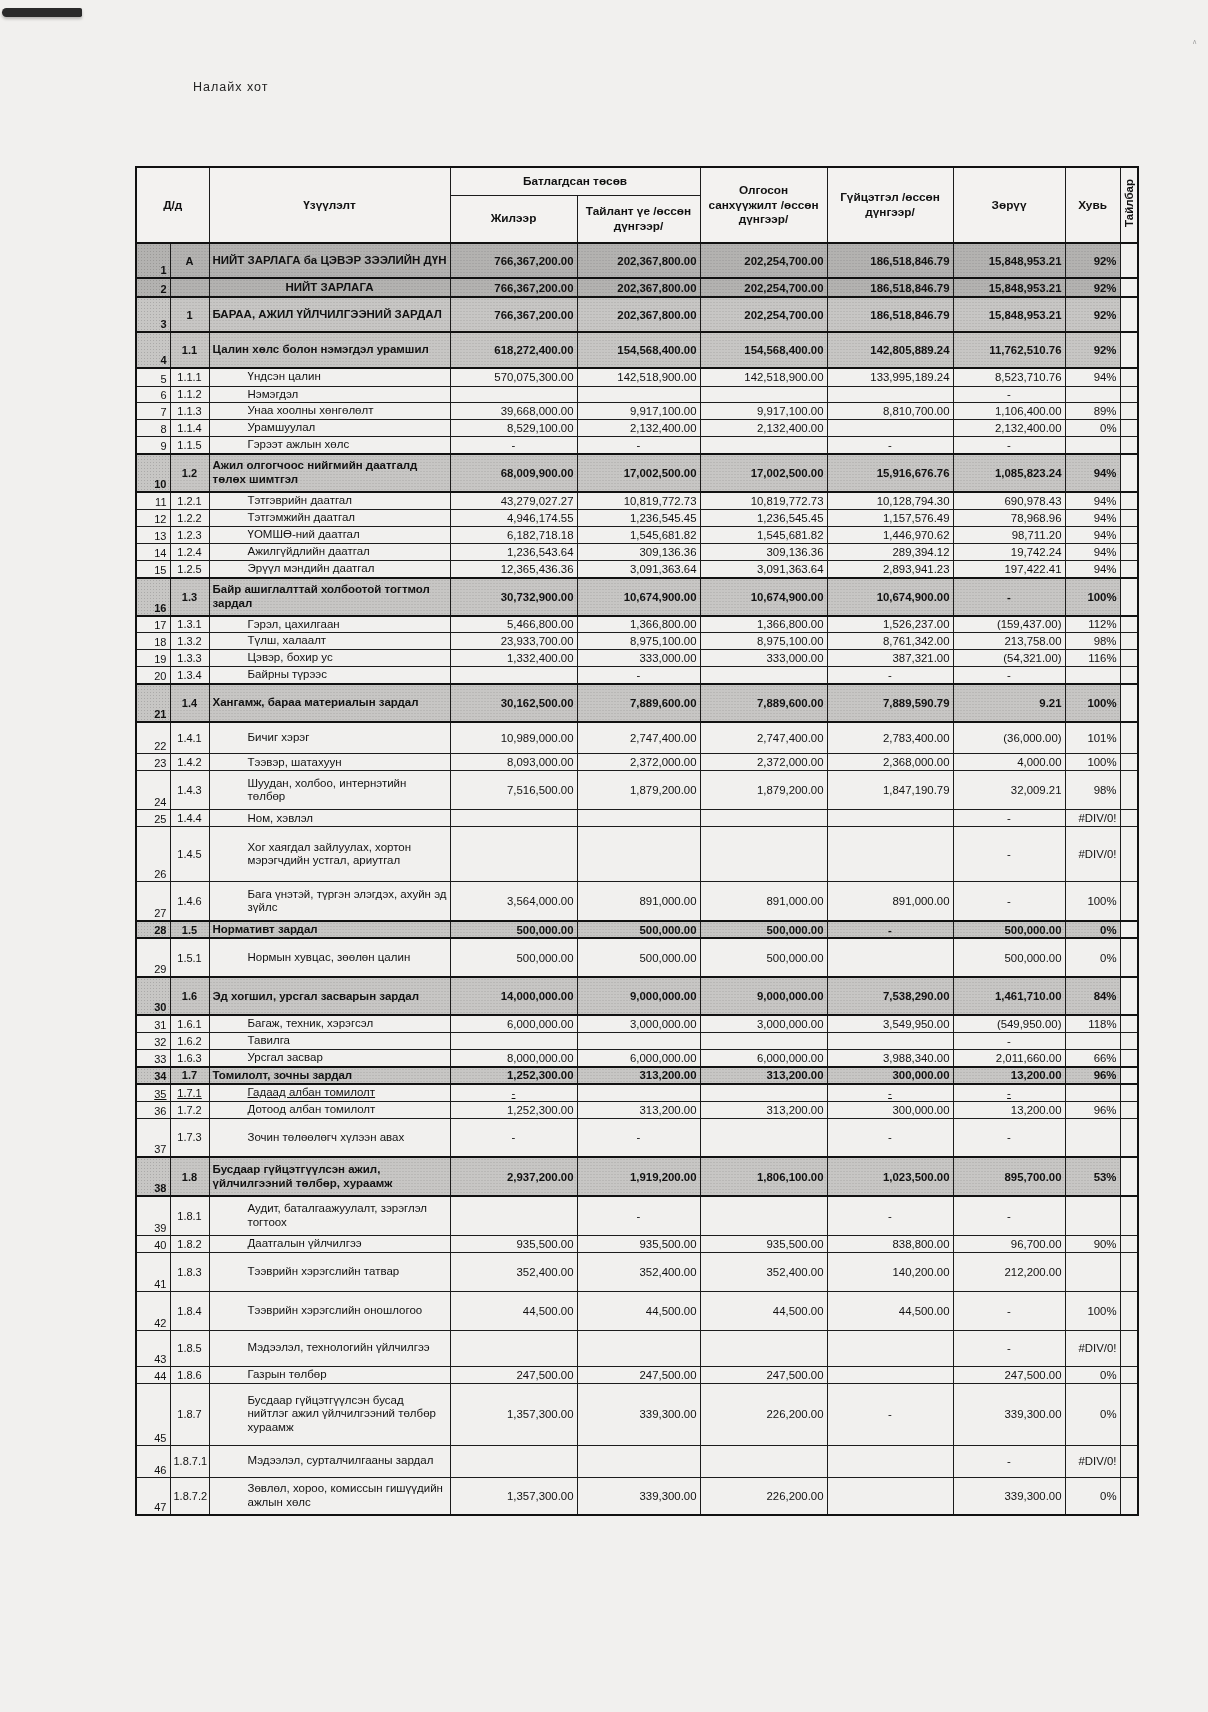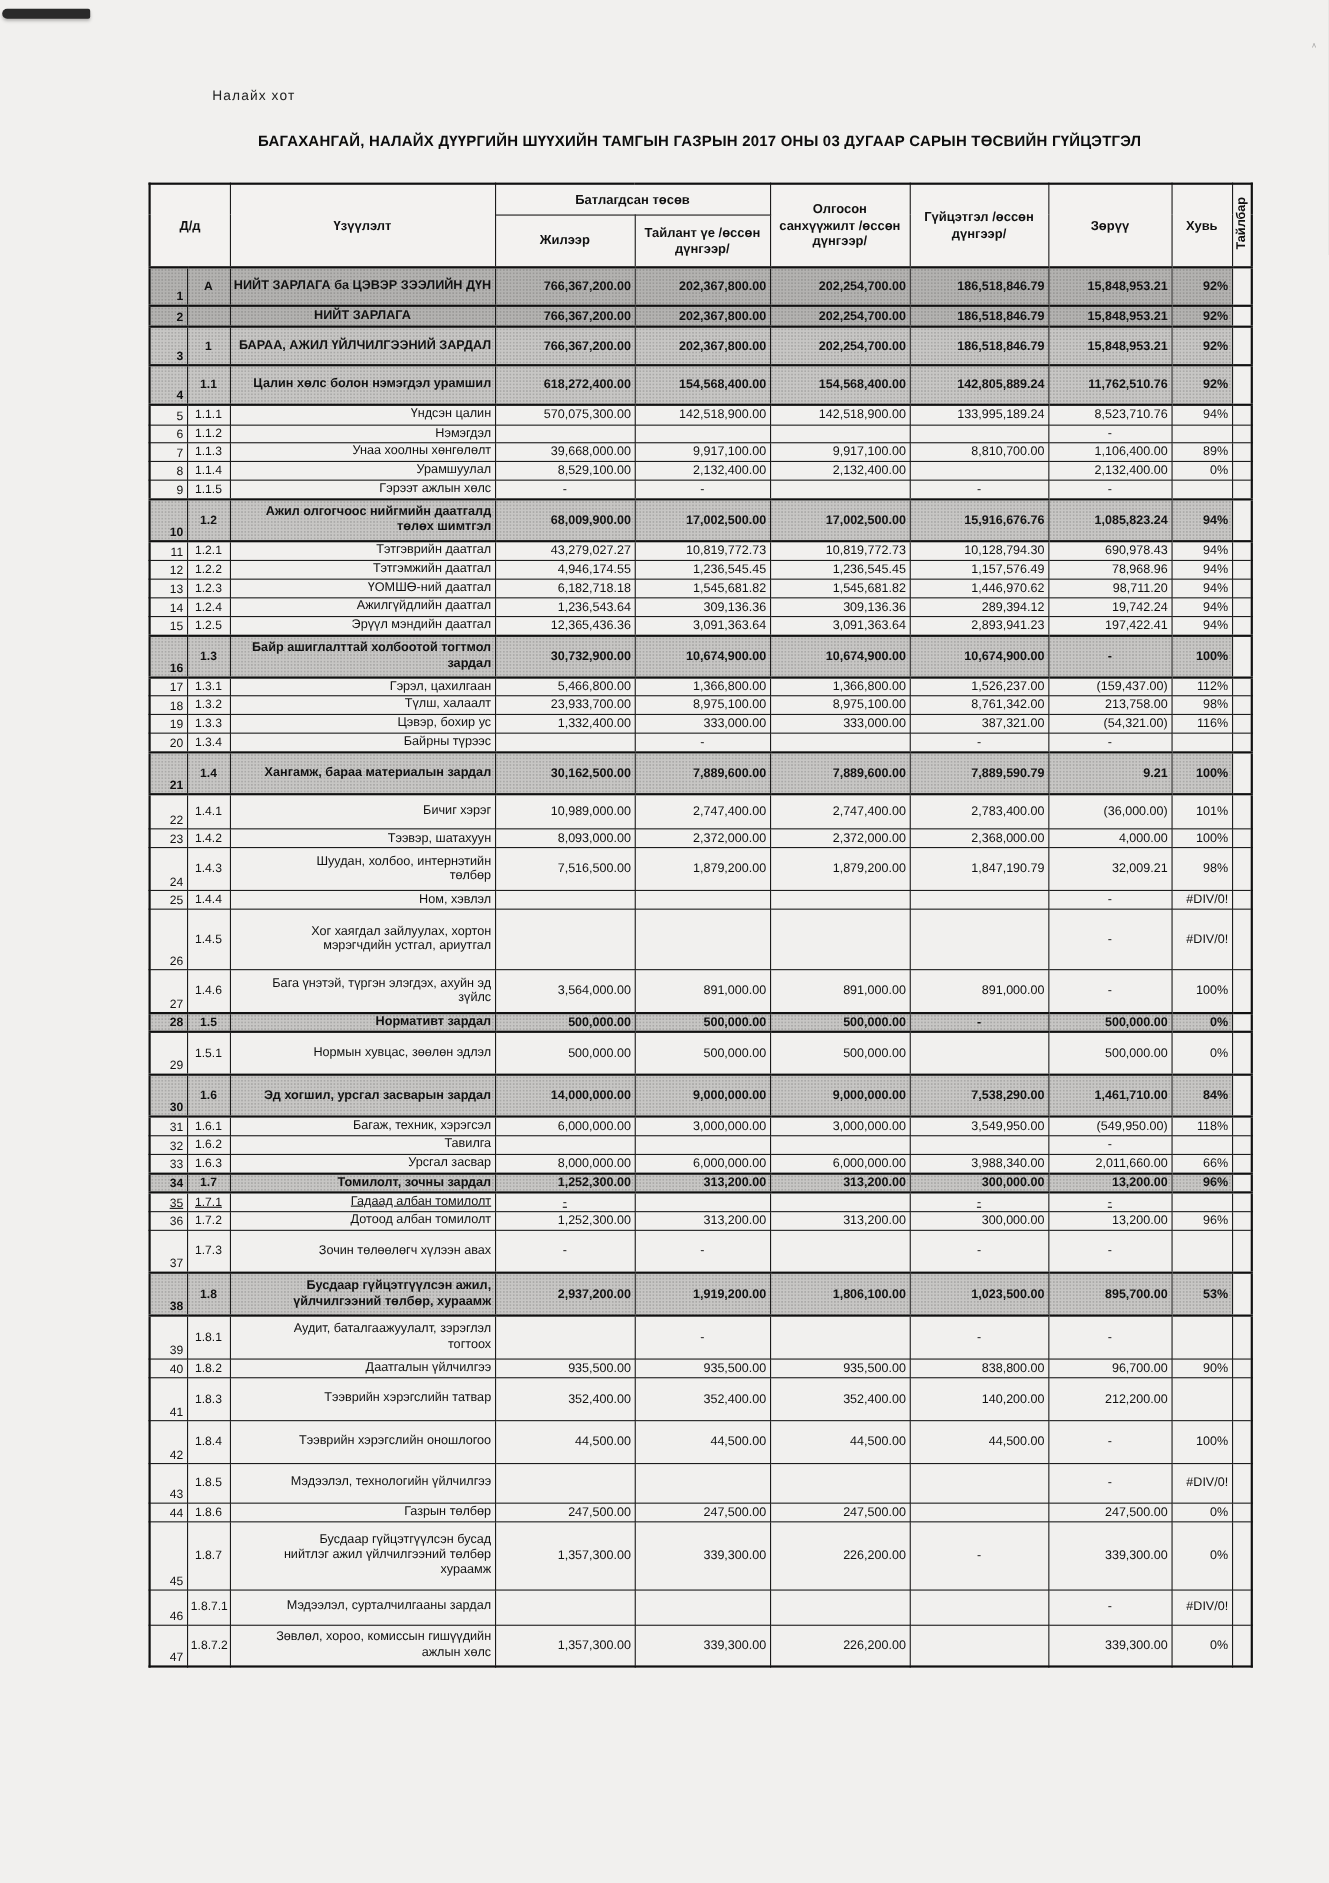--- a/index.html
+++ b/index.html
@@ -44,21 +44,21 @@
   th.vert{padding:0;}
   .vtext{
     display:inline-block;writing-mode:vertical-rl;transform:rotate(180deg);
     font-weight:bold;font-size:11.5px;line-height:1;padding:2px 0;
   }
   td.num{
     text-align:right;vertical-align:bottom;padding:0 2px 1px 0;
     font-size:11px;
   }
   td.code{text-align:center;vertical-align:middle;font-size:11px;}
-  td.label{text-align:right;vertical-align:middle;line-height:1.18;padding-left:4px;}
+  td.label{text-align:left;vertical-align:middle;line-height:1.18;padding-left:4px;}
   td.label.indent{padding-left:38px;}
   td.label.center{text-align:center;}
   td.val{text-align:right;vertical-align:middle;padding-right:6px;font-size:11.4px;}
   td.pct{text-align:right;vertical-align:middle;padding-right:4px;font-size:11.4px;}
   td.dash{text-align:center;padding-right:14px;}
   td.remark{padding:0;}
   tr.shade1 td,tr.shade2 td{
     font-weight:bold;
     background-color:#c7c6c4;
     background-image:radial-gradient(rgba(40,40,40,.18) 1px, transparent 1px);
@@ -70,21 +70,20 @@
     background:#f1f0ee;background-image:none;
   }
 </style>
 </head>
 <body>
 
 <div class="paper">
   <div class="scan-streak"></div>
   <div class="pen-mark">ᶺ</div>
   <div class="corner-note">Налайх хот</div>
-  <div class="title">БАГАХАНГАЙ, НАЛАЙХ ДҮҮРГИЙН ШҮҮХИЙН ТАМГЫН ГАЗРЫН  2017 ОНЫ 03 ДУГААР САРЫН ТӨСВИЙН ГҮЙЦЭТГЭЛ</div>
 
   <table class="budget">
     <colgroup>
       <col style="width:34px">
         <col style="width:39px">
         <col style="width:241px">
       <col style="width:127px">
         <col style="width:123px">
         <col style="width:127px">
       <col style="width:126px">
@@ -441,21 +440,21 @@
           <td class="val">500,000.00</td>
           <td class="val">500,000.00</td>
           <td class="val dash">-</td>
           <td class="val">500,000.00</td>
           <td class="pct">0%</td>
           <td class="remark"></td>
         </tr>
         <tr style="height: 39px;">
           <td class="num">29</td>
           <td class="code">1.5.1</td>
-          <td class="label indent">Нормын хувцас, зөөлөн эдлэл</td>
+          <td class="label indent">Нормын хувцас, зөөлөн цалин</td>
           <td class="val">500,000.00</td>
           <td class="val">500,000.00</td>
           <td class="val">500,000.00</td>
           <td class="val"></td>
           <td class="val">500,000.00</td>
           <td class="pct">0%</td>
           <td class="remark"></td>
         </tr>
         <tr class="shade1" style="height: 38px;">
           <td class="num">30</td>

